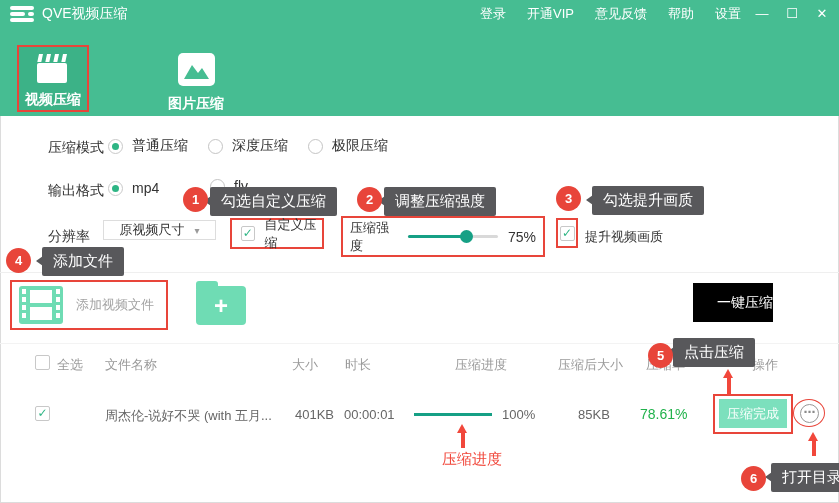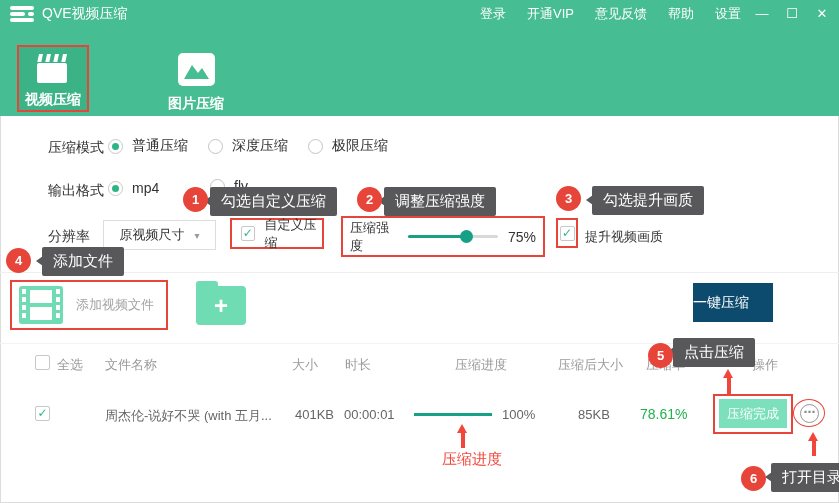--- a/index.html
+++ b/index.html
@@ -27,42 +27,42 @@
   .tab2 svg{margin-top:6px;}
   .tab2 .tl{color:#fff;font-size:14px;font-weight:bold;margin-top:5px;}
   
   .flabel{position:absolute;font-size:14px;color:#333;}
   .opt{position:absolute;display:flex;align-items:center;gap:9px;font-size:14px;color:#333;}
   .radio{width:15px;height:15px;border:1px solid #c4c4c4;border-radius:50%;box-sizing:border-box;position:relative;background:#fff;}
   .radio.sel{border-color:#c9c9c9;}
   .radio.sel::after{content:'';position:absolute;left:3px;top:3px;width:7px;height:7px;border-radius:50%;background:#2eb584;}
   .cbox{width:15px;height:15px;border:1px solid #c8c8c8;border-radius:2px;box-sizing:border-box;background:#fff;
         color:#2eb584;font-size:12px;font-weight:bold;line-height:13px;text-align:center;}
-  .select{position:absolute;left:103px;top:220px;width:113px;height:30px;border:1px solid #ddd;box-sizing:border-box;
+  .select{position:absolute;left:103px;top:220px;width:113px;height:20px;border:1px solid #ddd;box-sizing:border-box;
           display:flex;align-items:center;justify-content:center;gap:10px;font-size:13px;color:#333;background:#fff;cursor:pointer;}
   .select .car{color:#9a9a9a;font-size:10px;}
   .redbox{position:absolute;border:2px solid #e8453a;box-sizing:border-box;}
   .rb-custom{left:230px;top:218px;width:94px;height:31px;display:flex;align-items:center;gap:10px;padding-left:9px;font-size:13px;color:#333;}
   .rb-slider{left:341px;top:216px;width:204px;height:41px;display:flex;align-items:center;gap:10px;padding:0 7px;font-size:13px;color:#333;}
   .track{position:relative;width:97px;height:3px;background:#d9d9d9;border-radius:2px;}
   .track .fill{position:absolute;left:0;top:0;height:3px;background:#16a085;border-radius:2px;width:65%;}
   .track .thumb{position:absolute;right:-6px;top:-5px;width:13px;height:13px;border-radius:50%;background:#16a085;}
   .sv{font-size:14px;color:#333;}
   .rb-q{left:556px;top:218px;width:22px;height:30px;display:flex;align-items:center;justify-content:center;}
   
   .divider{position:absolute;left:0;width:839px;height:1px;background:#efefef;}
   .addbox{position:absolute;left:10px;top:280px;width:158px;height:50px;border:2px solid #e8453a;box-sizing:border-box;
           display:flex;align-items:center;gap:13px;padding-left:7px;cursor:pointer;background:#fff;}
   .addbox .at{font-size:13px;color:#a3a3a3;}
   .folder{position:absolute;left:196px;top:286px;width:50px;height:39px;background:#6fdcb4;border-radius:4px;cursor:pointer;}
   .folder::before{content:'';position:absolute;left:0;top:-5px;width:22px;height:8px;background:#6fdcb4;border-radius:3px 3px 0 0;}
   .folder .pl{position:absolute;left:0;top:0;right:0;bottom:0;color:#fff;font-size:24px;font-weight:bold;text-align:center;line-height:39px;}
   .fhint{position:absolute;left:258px;top:298px;font-size:14px;color:#a3a3a3;}
-  .onebtn{position:absolute;left:693px;top:283px;width:80px;height:39px;background:#0c4a6e;color:#fff;font-size:14px;
-          border:none;text-align:left;line-height:39px;cursor:pointer;}
+  .onebtn{position:absolute;left:693px;top:283px;width:80px;height:39px;background:#000000;color:#fff;font-size:14px;
+          border:none;text-align:right;line-height:39px;cursor:pointer;}
   
   .th{position:absolute;top:356px;font-size:13px;color:#9a9a9a;}
   .td{position:absolute;top:407px;font-size:13px;color:#666;}
   .fname{width:182px;white-space:nowrap;overflow:hidden;}
   .pline{position:absolute;left:414px;top:413px;width:78px;height:2.5px;background:#16a085;}
   .ratio{color:#21b24c;font-size:14px;}
   .btnwrap{position:absolute;left:713px;top:394px;width:80px;height:40px;border:2px solid #e8453a;box-sizing:border-box;padding:3px 4px;}
   .donebtn{width:68px;height:29px;background:#7ce0bd;color:#fbfffd;font-size:13px;border:none;line-height:29px;text-align:center;cursor:pointer;}
   .morebtn{position:absolute;left:800px;top:404px;width:19px;height:19px;border:1.5px solid #979797;border-radius:50%;box-sizing:border-box;
            color:#8a8a8a;font-size:12px;font-weight:bold;text-align:center;line-height:14px;cursor:pointer;background:#fff;}

